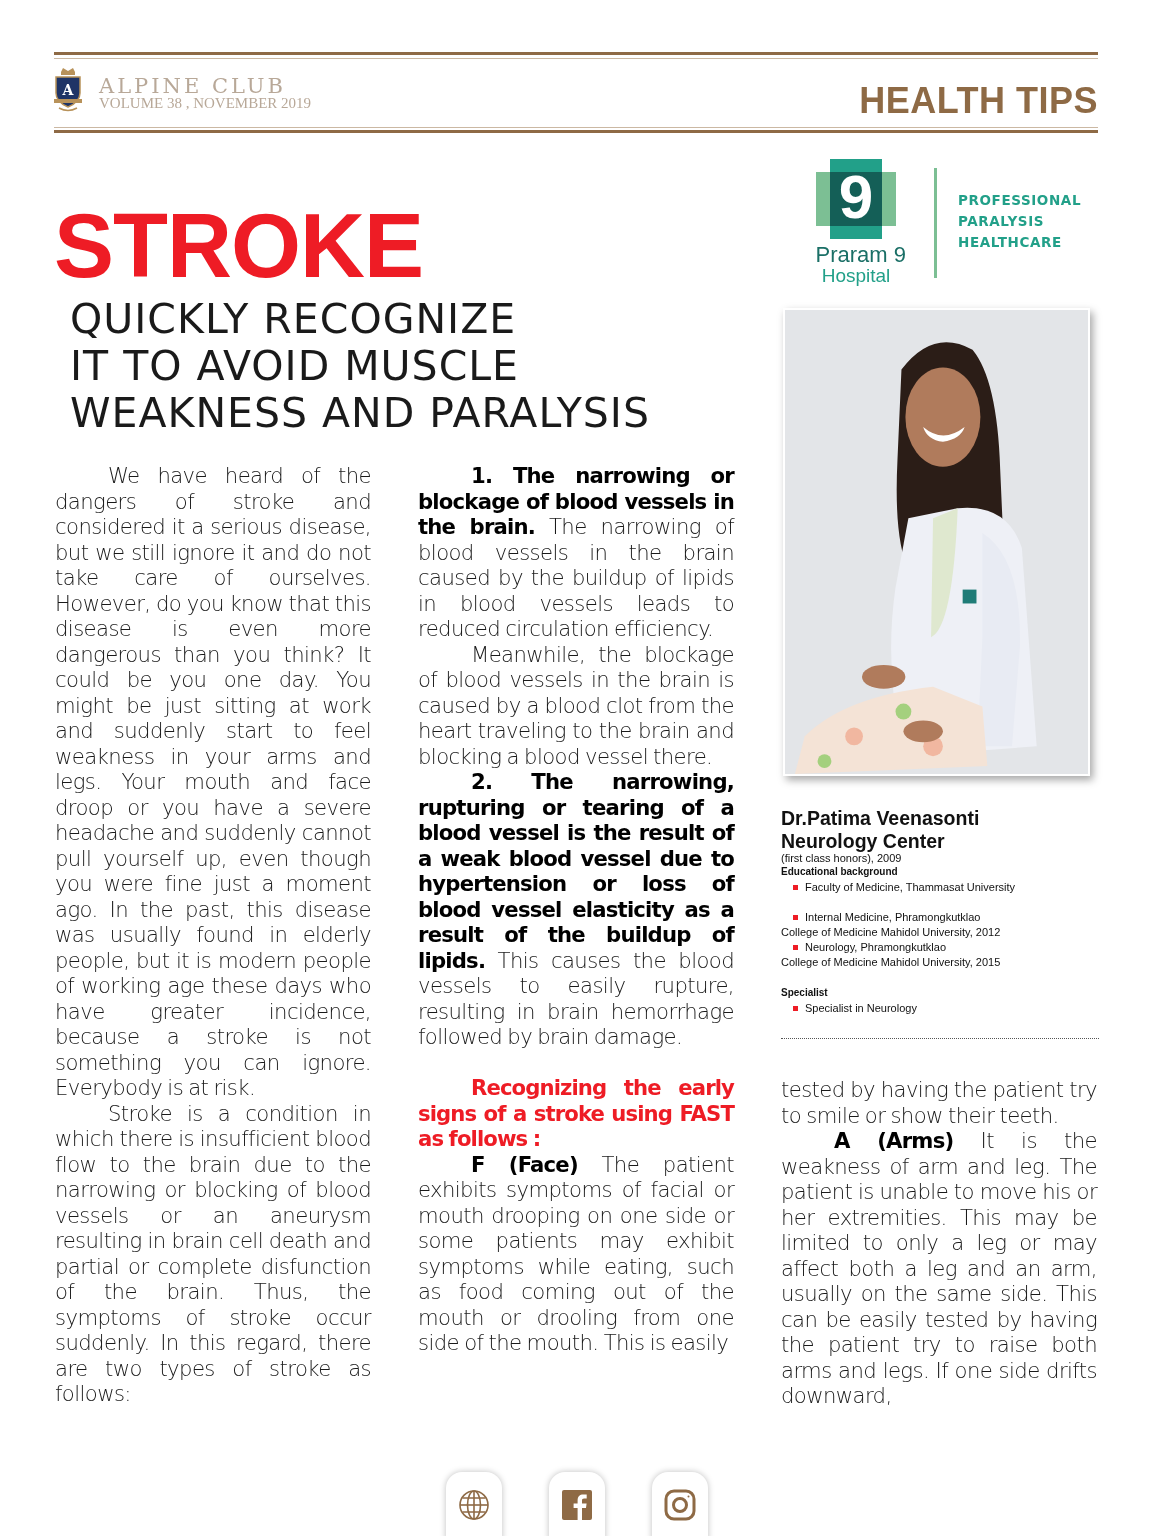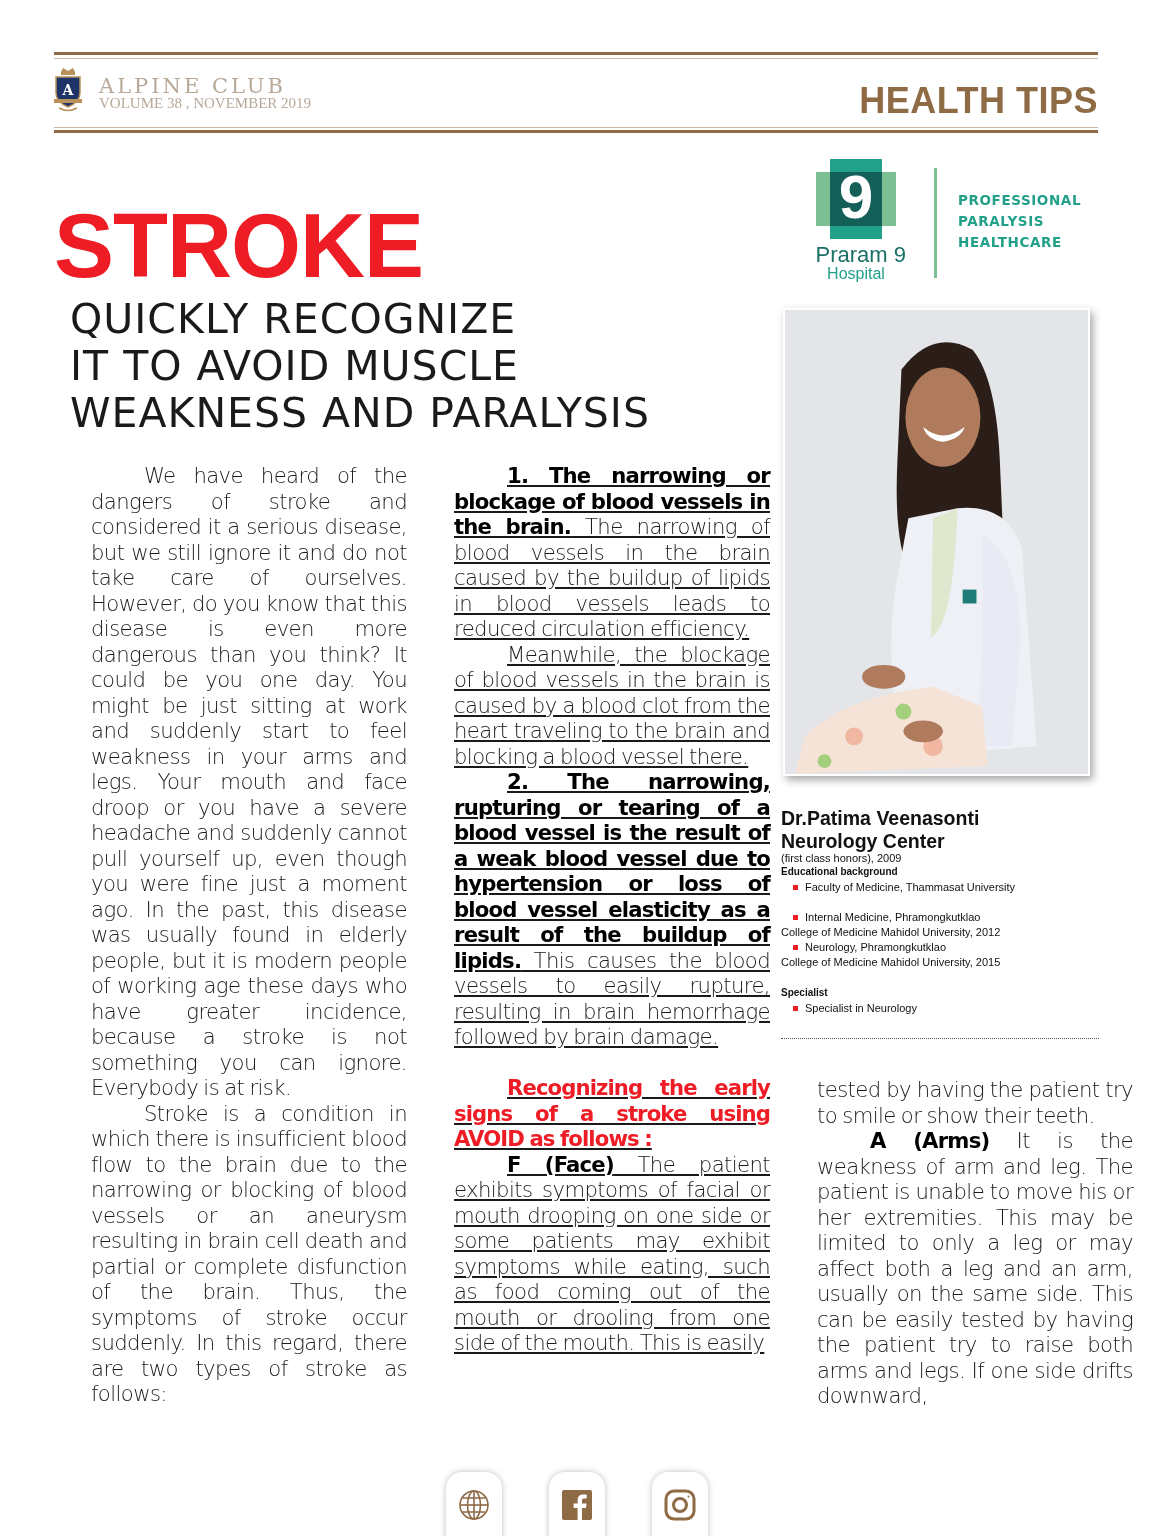--- a/index.html
+++ b/index.html
@@ -19,48 +19,48 @@
   .section-tag { position: absolute; right: 54px; top: 80px; font-family: "Liberation Sans", sans-serif; font-weight: bold; font-size: 36px; color: #8e6a45; letter-spacing: 0.5px; }
 
   
   .logo { position: absolute; left: 806px; top: 154px; width: 300px; height: 140px; }
   .logo-mark { position: absolute; left: 10px; top: 5px; width: 80px; height: 80px; }
   .logo-mark .bar-h { position: absolute; left: 0; top: 13px; width: 80px; height: 54px; background: #7cbf94; }
   .logo-mark .bar-v { position: absolute; left: 14px; top: 0; width: 52px; height: 80px; background: #22a089; }
   .logo-mark .core { position: absolute; left: 14px; top: 13px; width: 52px; height: 54px; background: #145f57; }
   .logo-mark .nine { position: absolute; left: 0; top: 0; width: 80px; height: 80px; text-align: center; line-height: 76px; font-family: "Liberation Sans", sans-serif; font-weight: bold; font-size: 62px; color: #ffffff; }
   .logo-name1 { position: absolute; left: 0; top: 88px; width: 100px; text-align: right; font-family: "Liberation Sans", sans-serif; font-size: 22px; color: #1a6f66; }
-  .logo-name2 { position: absolute; left: 0; top: 111px; width: 100px; text-align: center; font-family: "Liberation Sans", sans-serif; font-size: 16px; color: #22a089; }
+  .logo-name2 { position: absolute; left: 0; top: 111px; width: 100px; text-align: center; font-family: "Liberation Sans", sans-serif; font-size: 19px; color: #22a089; }
   .logo-divider { position: absolute; left: 128px; top: 14px; width: 3px; height: 110px; background: #7cbf94; }
   .logo-tag { position: absolute; left: 152px; top: 36px; font-family: "DejaVu Sans", sans-serif; font-weight: bold; font-size: 13.5px; line-height: 21px; color: #22a089; letter-spacing: 0.6px; }
 
   
   .title { position: absolute; left: 54px; top: 196px; font-family: "Liberation Sans", sans-serif; font-weight: bold; font-size: 90px; letter-spacing: -1px; color: #ee1c25; line-height: 100px; }
   .subtitle { position: absolute; left: 55px; top: 296px; font-family: "DejaVu Sans", sans-serif; font-weight: 200; font-size: 41px; line-height: 47px; color: #1a1a1a; letter-spacing: 1px; margin-left: 15px; }
   .subtitle span { display: block; -webkit-text-stroke: 0; font-weight: normal; transform-origin: left; }
 
   
   .photo { position: absolute; left: 783px; top: 308px; width: 307px; height: 468px; background: linear-gradient(180deg, #e6e8ec 0%, #dcdfe3 100%); box-shadow: 3px 4px 8px rgba(0,0,0,0.35); border: 2px solid #ffffff; overflow: hidden; }
   .photo svg { width: 100%; height: 100%; display: block; }
 
   
   .doc-name { position: absolute; left: 781px; top: 807px; font-family: "Liberation Sans", sans-serif; font-weight: bold; font-size: 19.5px; line-height: 23px; color: #111; }
   .doc-sect { position: absolute; font-family: "Liberation Sans", sans-serif; font-weight: bold; font-size: 10px; color: #111; }
   .doc-line { position: absolute; left: 781px; font-family: "Liberation Sans", sans-serif; font-size: 11px; color: #111; white-space: nowrap; }
   .bullet { display: inline-block; width: 5px; height: 5px; background: #ee1c25; margin: 0 7px 1px 12px; vertical-align: middle; }
   .dotted { position: absolute; left: 781px; top: 1038px; width: 318px; border-top: 1.5px dotted #555; }
 
   
-  .col { position: absolute; width: 316px; font-family: "DejaVu Sans", sans-serif; font-size: 21.2px; line-height: 25.5px; color: #1a1a1a; text-align: justify; letter-spacing: -0.6px; word-spacing: -1px; font-weight: 200; margin-left: 36px; }
+  .col { position: absolute; width: 316px; font-family: "DejaVu Sans", sans-serif; font-size: 21.2px; line-height: 25.5px; color: #1a1a1a; text-align: justify; letter-spacing: -0.6px; word-spacing: -1px; font-weight: 200; }
   .col p { margin: 0; }
   .col .ind { text-indent: 53px; }
   .col b { font-weight: bold; color: #000; letter-spacing: -0.8px; }
   .col .red { color: #ee1c25; font-weight: bold; letter-spacing: -0.9px; }
   .col-1 { left: 55px; top: 463px; }
-  .col-2 { left: 418px; top: 463px; text-decoration: underline; }
+  .col-2 { left: 418px; top: 463px; }
   .col-3 { left: 781px; top: 1077px; }
   .gap { height: 25.5px; }
 
   
   .social { position: absolute; top: 1472px; width: 56px; height: 70px; background: #fff; border-radius: 16px 16px 0 0; box-shadow: 0 0 6px rgba(0,0,0,0.25); display: flex; justify-content: center; padding-top: 16px; }
   .social svg { width: 34px; height: 34px; }
   .s-web { left: 446px; } .s-fb { left: 549px; } .s-ig { left: 652px; }
 </style>
 </head>
 <body>
@@ -150,21 +150,21 @@
 <div class="col col-1">
   <p class="ind">We have heard of the dangers of stroke and considered it a serious disease, but we still ignore it and do not take care of ourselves. However, do you know that this disease is even more dangerous than you think? It could be you one day. You might be just sitting at work and suddenly start to feel weak­ness in your arms and legs. Your mouth and face droop or you have a severe headache and suddenly cannot pull yourself up, even though you were fine just a moment ago. In the past, this disease was usually found in elderly people, but it is modern people of working age these days who have greater incidence, because a stroke is not something you can ignore. Everybody is at risk.</p>
   <p class="ind">Stroke is a condition in which there is insufficient blood flow to the brain due to the narrowing or blocking of blood vessels or an aneurysm resulting in brain cell death and partial or complete disfunction of the brain. Thus, the symptoms of stroke occur suddenly. In this regard, there are two types of stroke as follows:</p>
 </div>
 
 <div class="col col-2">
   <p class="ind"><b>1. The narrowing or blockage of blood vessels in the brain.</b><span> The narrowing of blood vessels in the brain caused by the buildup of lipids in blood vessels leads to reduced circulation efficiency.</span></p>
   <p class="ind">Meanwhile, the blockage of blood vessels in the brain is caused by a blood clot from the heart traveling to the brain and blocking a blood vessel there.</p>
   <p class="ind"><b>2. The narrowing, rupturing or tearing of a blood vessel is the result of a weak blood vessel due to hypertension or loss of blood vessel elasticity as a result of the buildup of lipids.</b><span> This causes the blood vessels to easily rupture, resulting in brain hemorrhage followed by brain damage.</span></p>
   <div class="gap"></div>
-  <p class="ind red">Recognizing the early signs of a stroke using AVOID as follows :</p>
+  <p class="ind red">Recognizing the early signs of a stroke using FAST as follows :</p>
   <p class="ind"><b>F (Face)</b><span> The patient exhibits symptoms of facial or mouth drooping on one side or some patients may exhibit symptoms while eating, such as food coming out of the mouth or drooling from one side of the mouth. This is easily</span></p>
 </div>
 
 <div class="col col-3">
   <p>tested by having the patient try to smile or show their teeth.</p>
   <p class="ind"><b>A (Arms)</b><span> It is the weakness of arm and leg. The patient is unable to move his or her extremities. This may be limited to only a leg or may affect both a leg and an arm, usually on the same side. This can be easily tested by having the patient try to raise both arms and legs. If one side drifts downward,</span></p>
 </div>
 
 <div class="social s-web">
   <svg viewBox="0 0 34 34" fill="none" stroke="#8e6a45" stroke-width="1.6">

